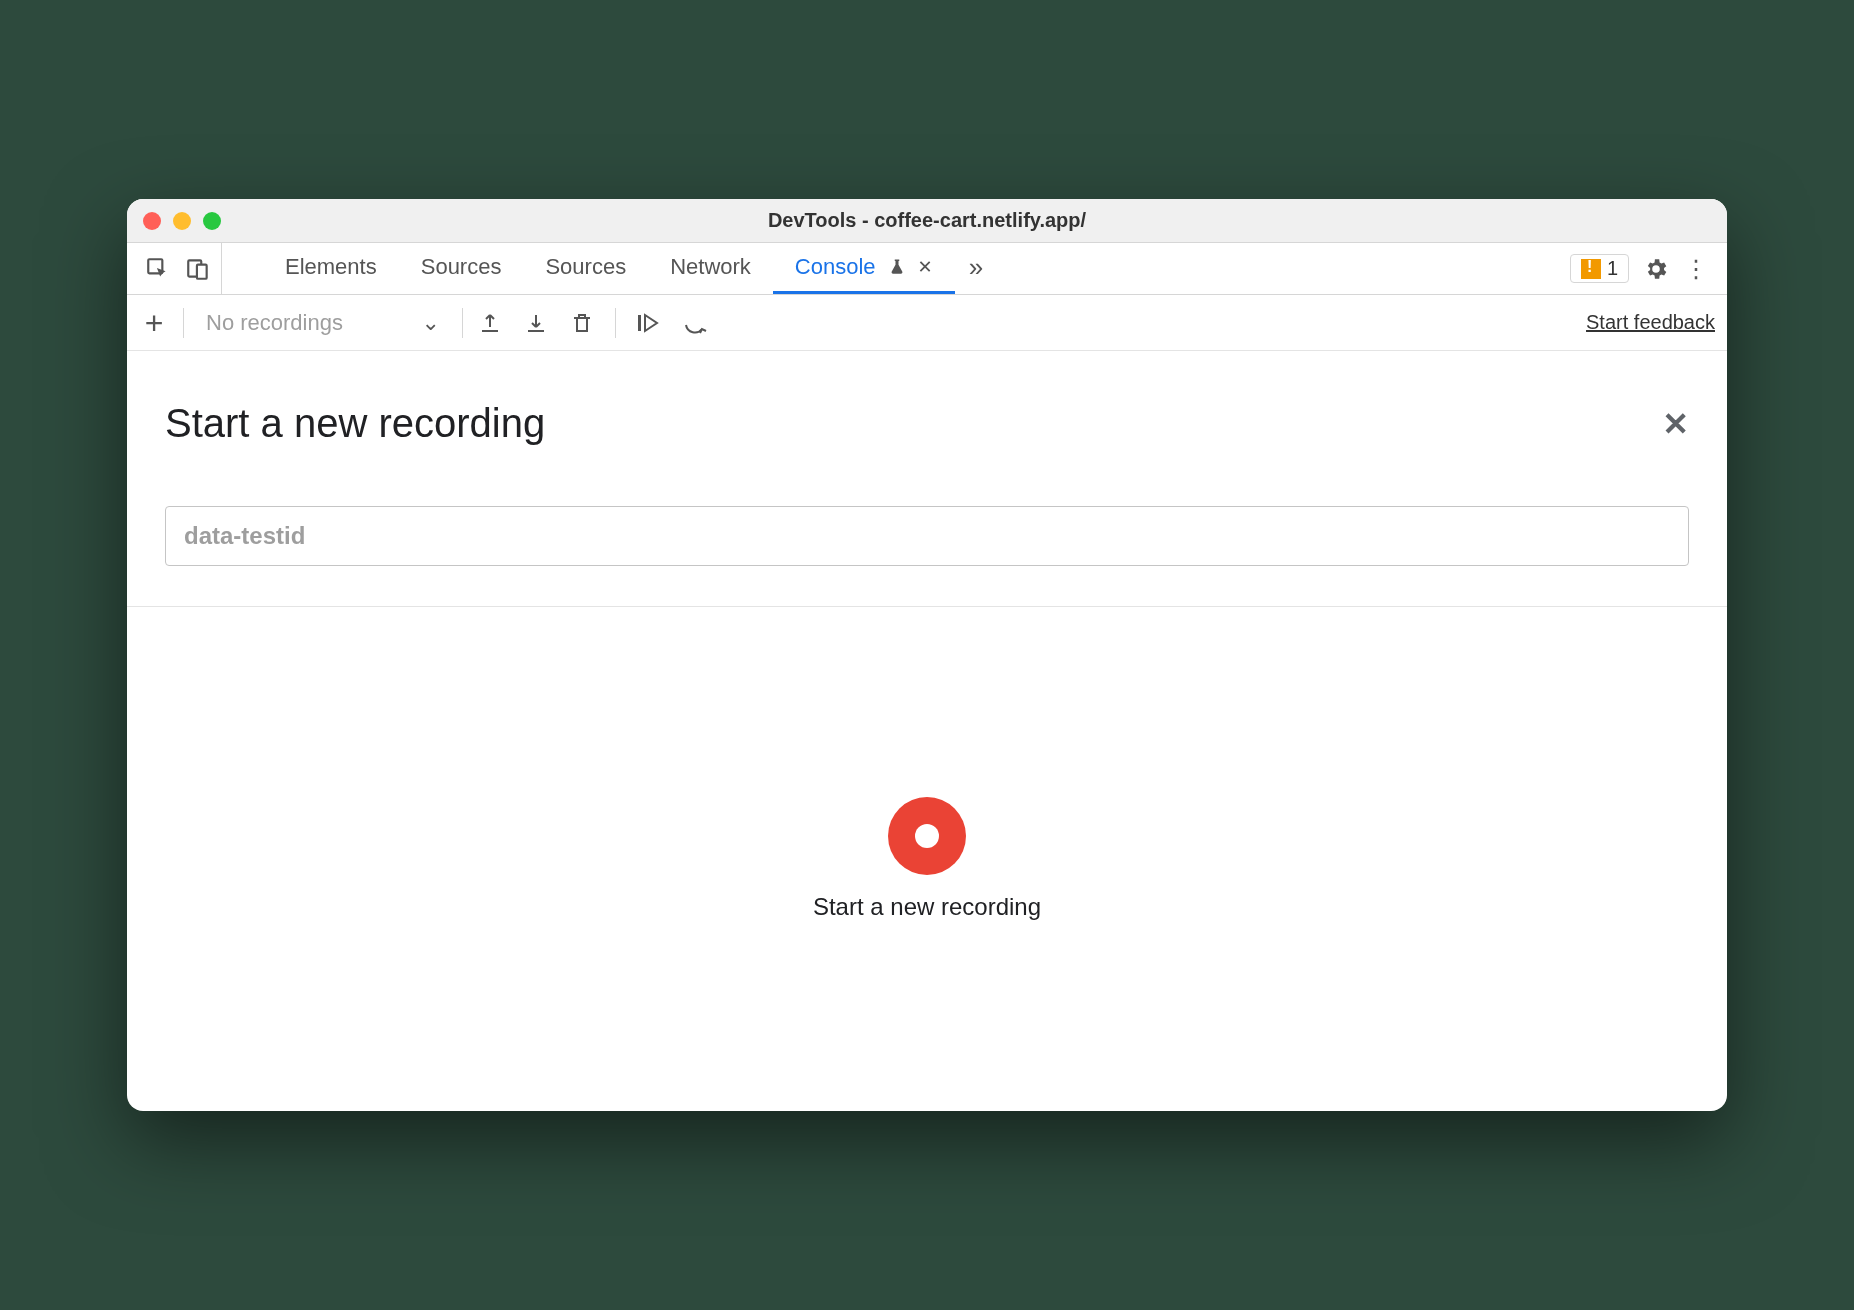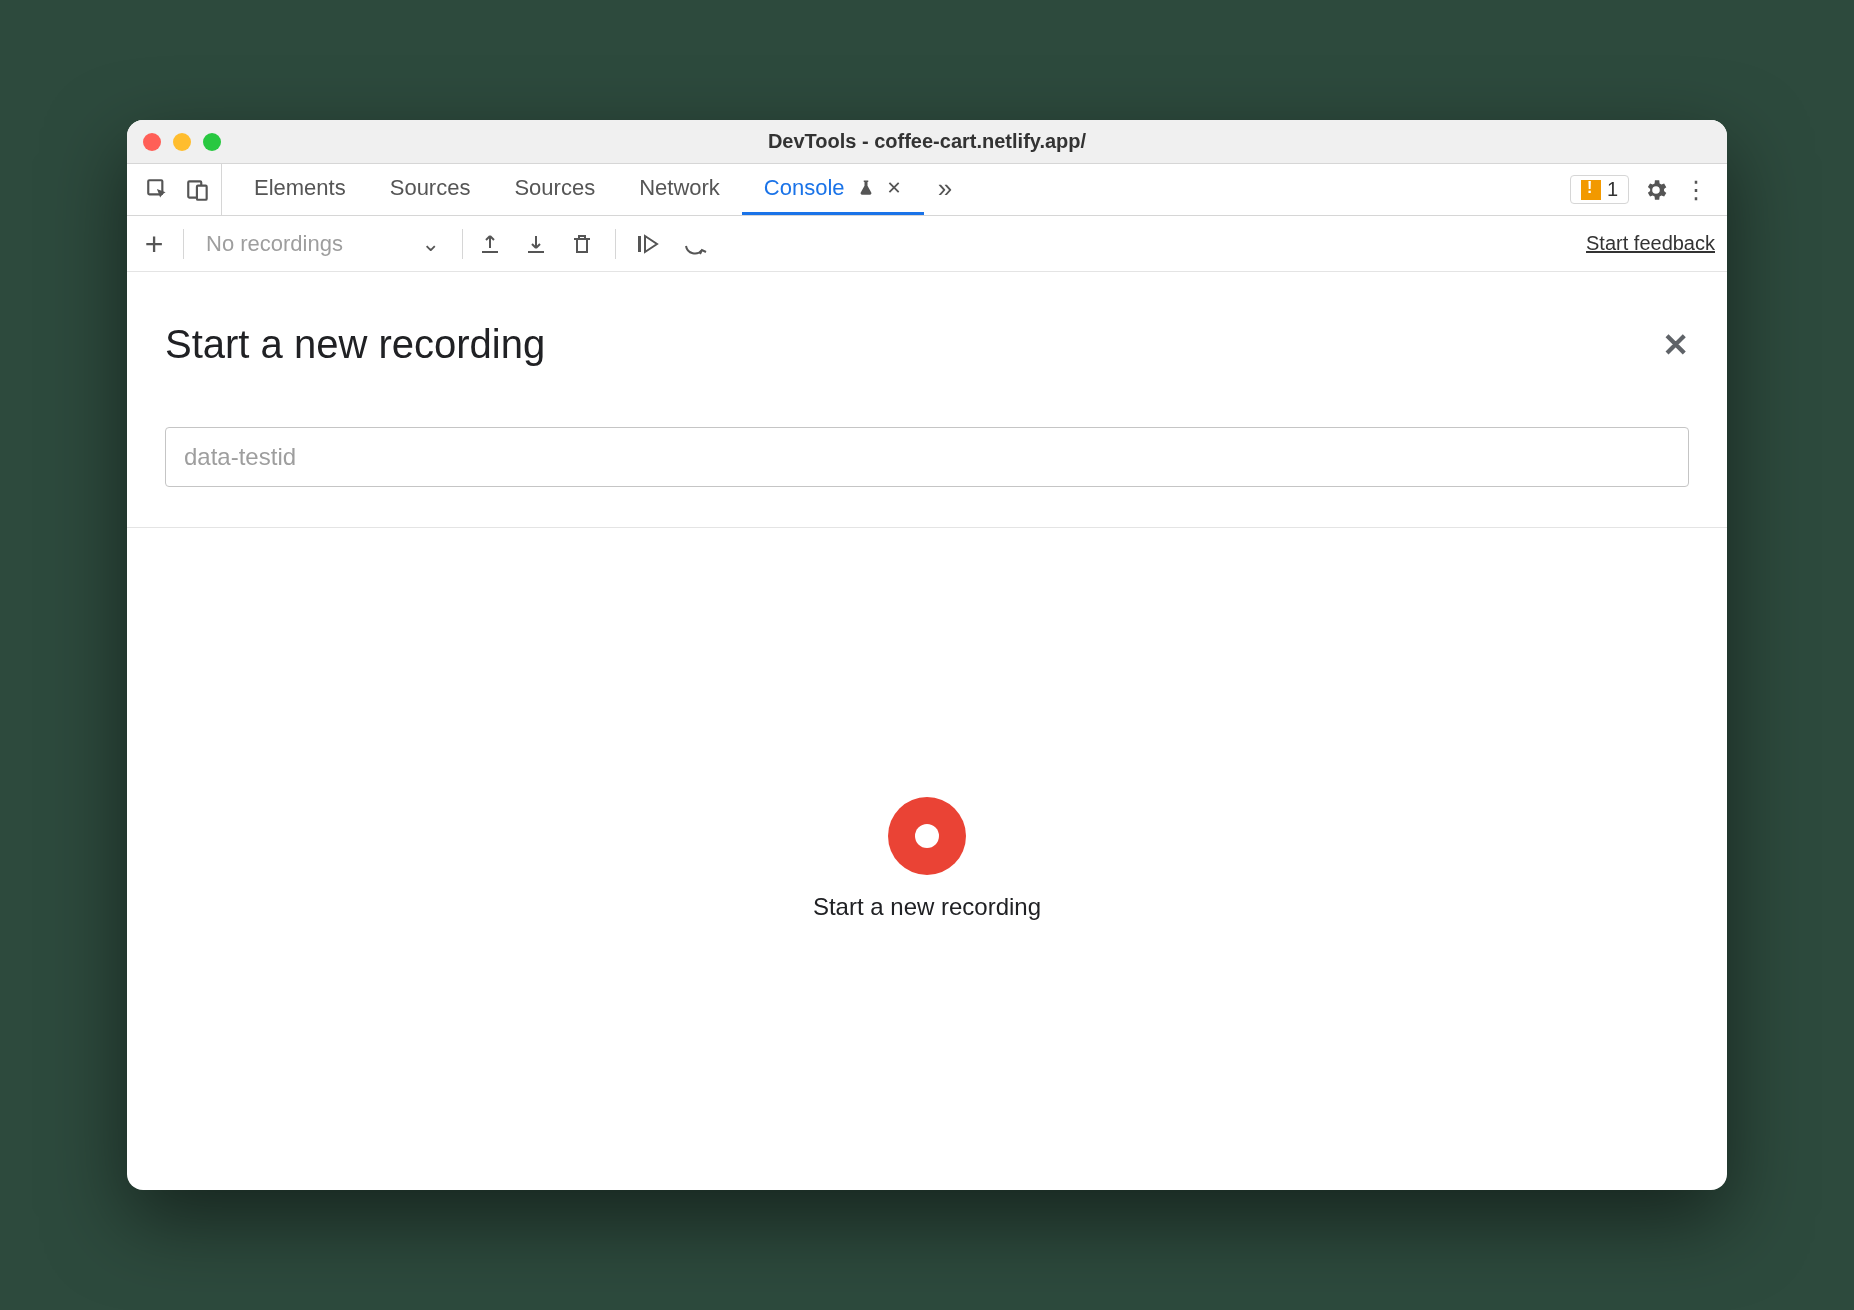--- a/index.html
+++ b/index.html
@@ -7,21 +7,21 @@
     font-family: -apple-system, BlinkMacSystemFont, "Segoe UI", Helvetica, Arial, sans-serif;
     background: #2d4a3d;
     width: 1854px;
     height: 1310px;
     display: flex;
     align-items: center;
     justify-content: center;
   }
   .window {
     width: 1600px;
-    height: 1070px;
+    height: 912px;
     background: #fff;
     border-radius: 16px;
     box-shadow: 0 30px 80px rgba(0,0,0,0.5);
     overflow: hidden;
     display: flex;
     flex-direction: column;
   }
   
   .titlebar {
     height: 44px;
@@ -42,20 +42,21 @@
     font-size: 20px; font-weight: 600; color: #333;
     pointer-events: none;
   }
   
   .tabsrow {
     height: 52px;
     display: flex;
     align-items: stretch;
     border-bottom: 1px solid #d6d6d6;
     padding: 0 8px;
+    gap: 31px;
   }
   .tabsrow .left-icons {
     display: flex; align-items: center; gap: 14px; padding: 0 10px;
     border-right: 1px solid #d6d6d6;
     margin-right: 10px;
   }
   .ico { width: 26px; height: 26px; display: inline-flex; align-items: center; justify-content: center; color: #555; }
   .tabs { display: flex; align-items: stretch; flex: 1; }
   .tab {
     display: flex; align-items: center; gap: 8px;
@@ -110,20 +111,21 @@
   .help-circle {
     width:22px; height:22px; border:2px solid #5f6368; border-radius:50%;
     display:inline-flex; align-items:center; justify-content:center;
     font-size:15px; color:#5f6368; font-weight:bold;
   }
   .input {
     width: 100%; height: 60px; font-size: 24px;
     border: 1px solid #c5c5c5; border-radius: 4px;
     padding: 6px 18px; color:#202124;
     font-family: inherit;
+    font-weight: bold;
   }
   .input.focused {
     border: 2.5px solid #1a73e8; outline:none;
   }
   .input.focused::selection { background:#cfe3ff; }
   .input::placeholder { color:#9e9e9e; }
   .selected-text-wrap { position: relative; }
   .selected-overlay {
     position:absolute; left:19px; top:50%; transform:translateY(-50%);
     background:#cfe8ff; font-size:24px; color:#202124;

